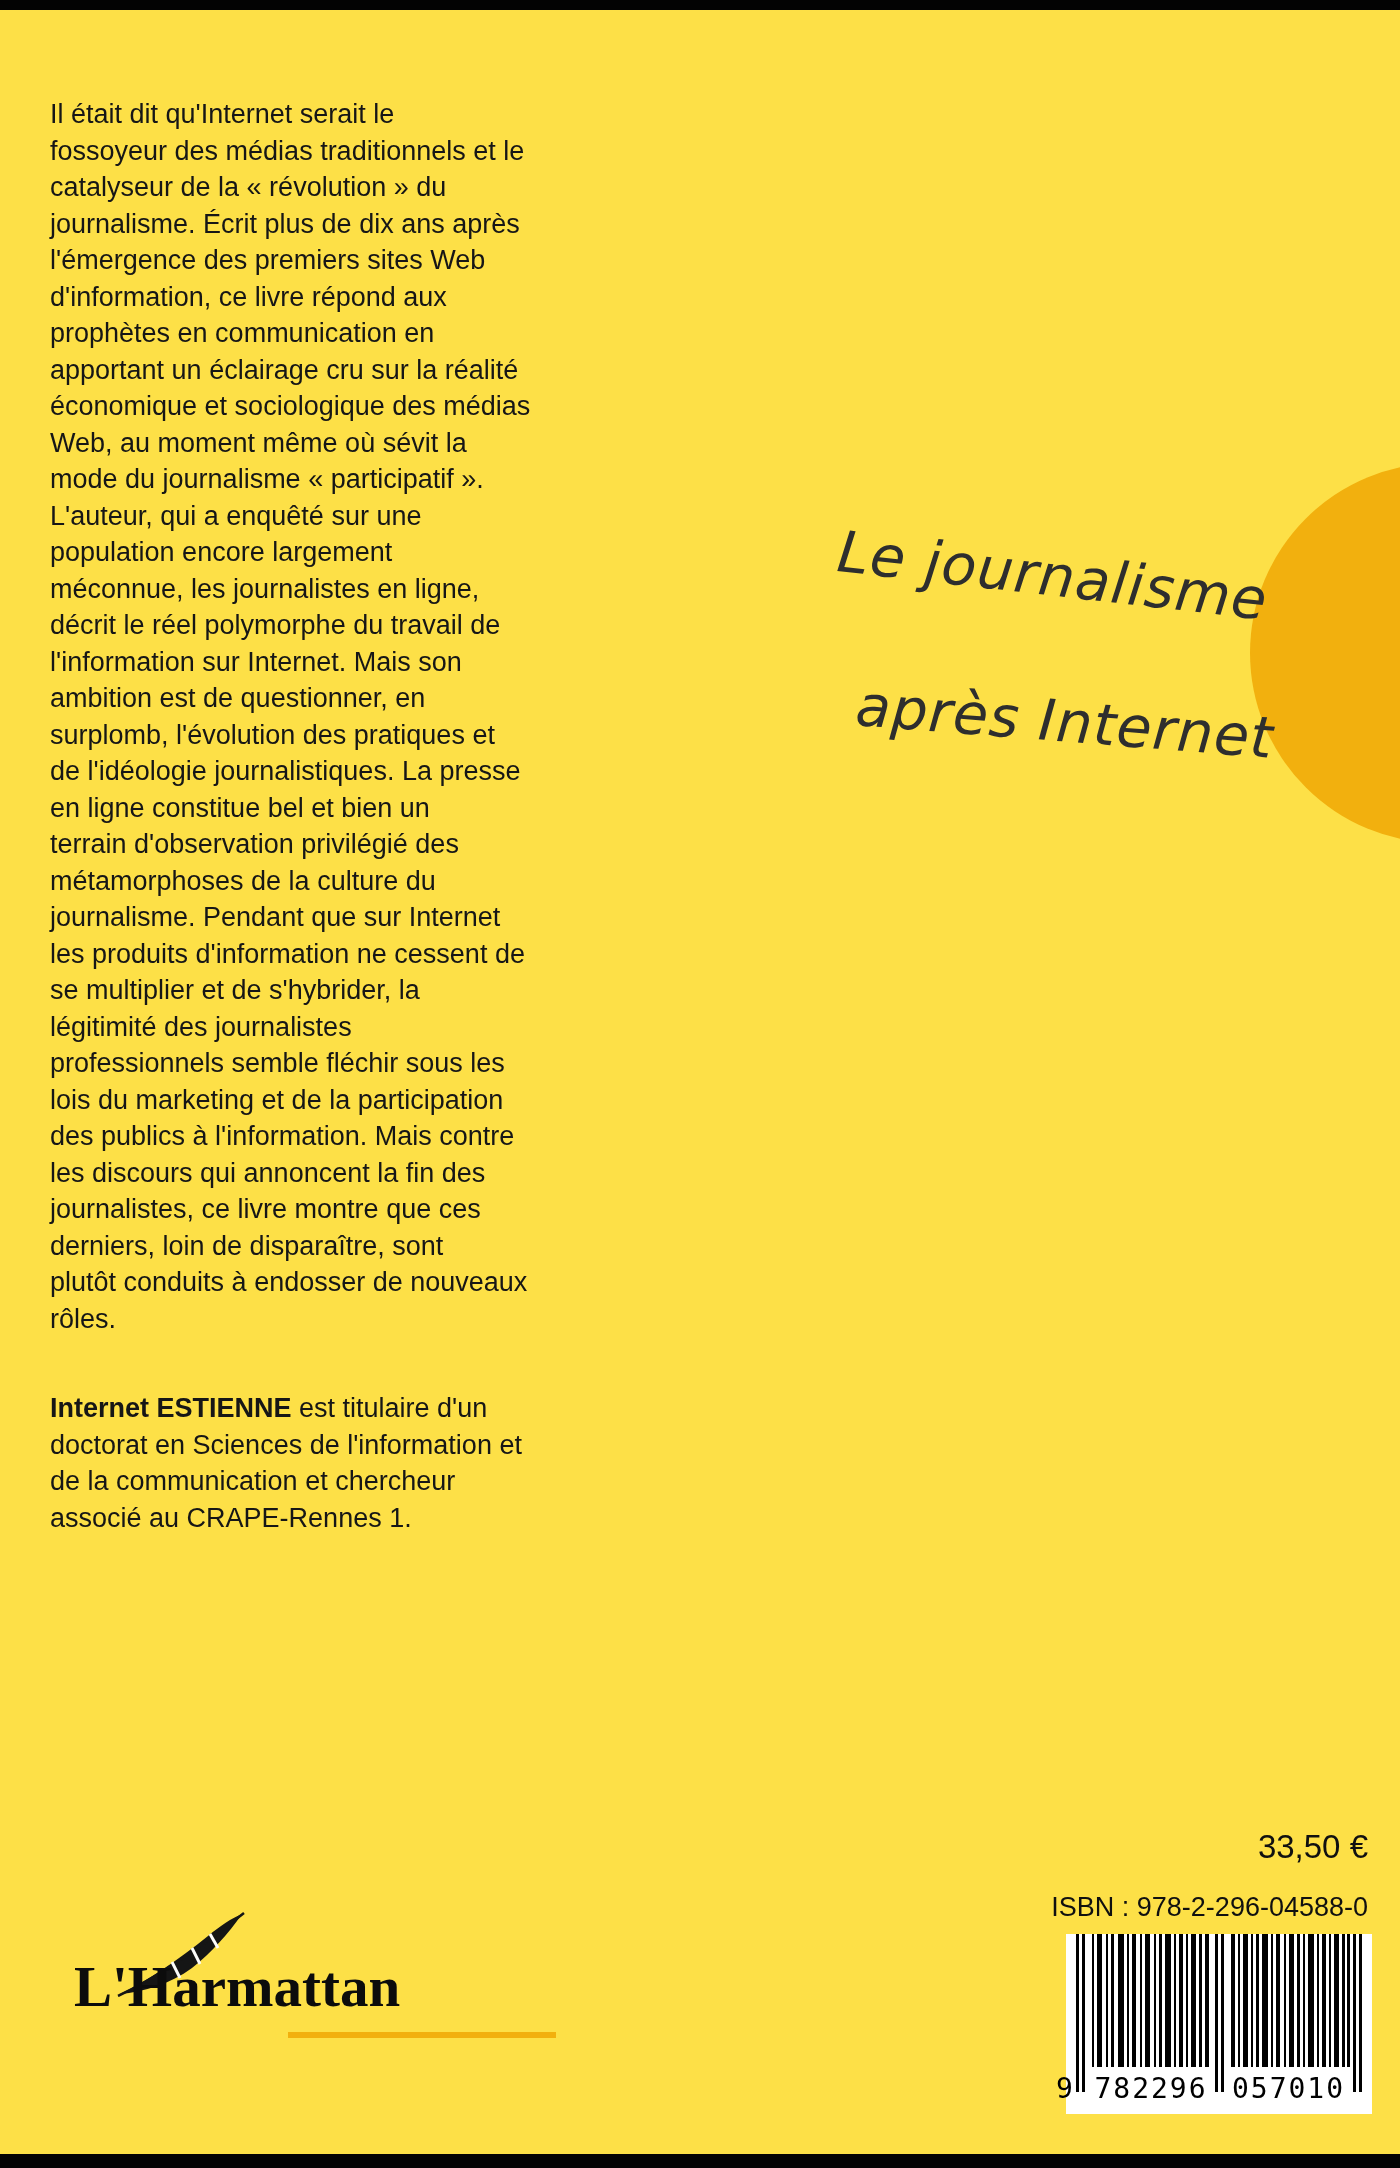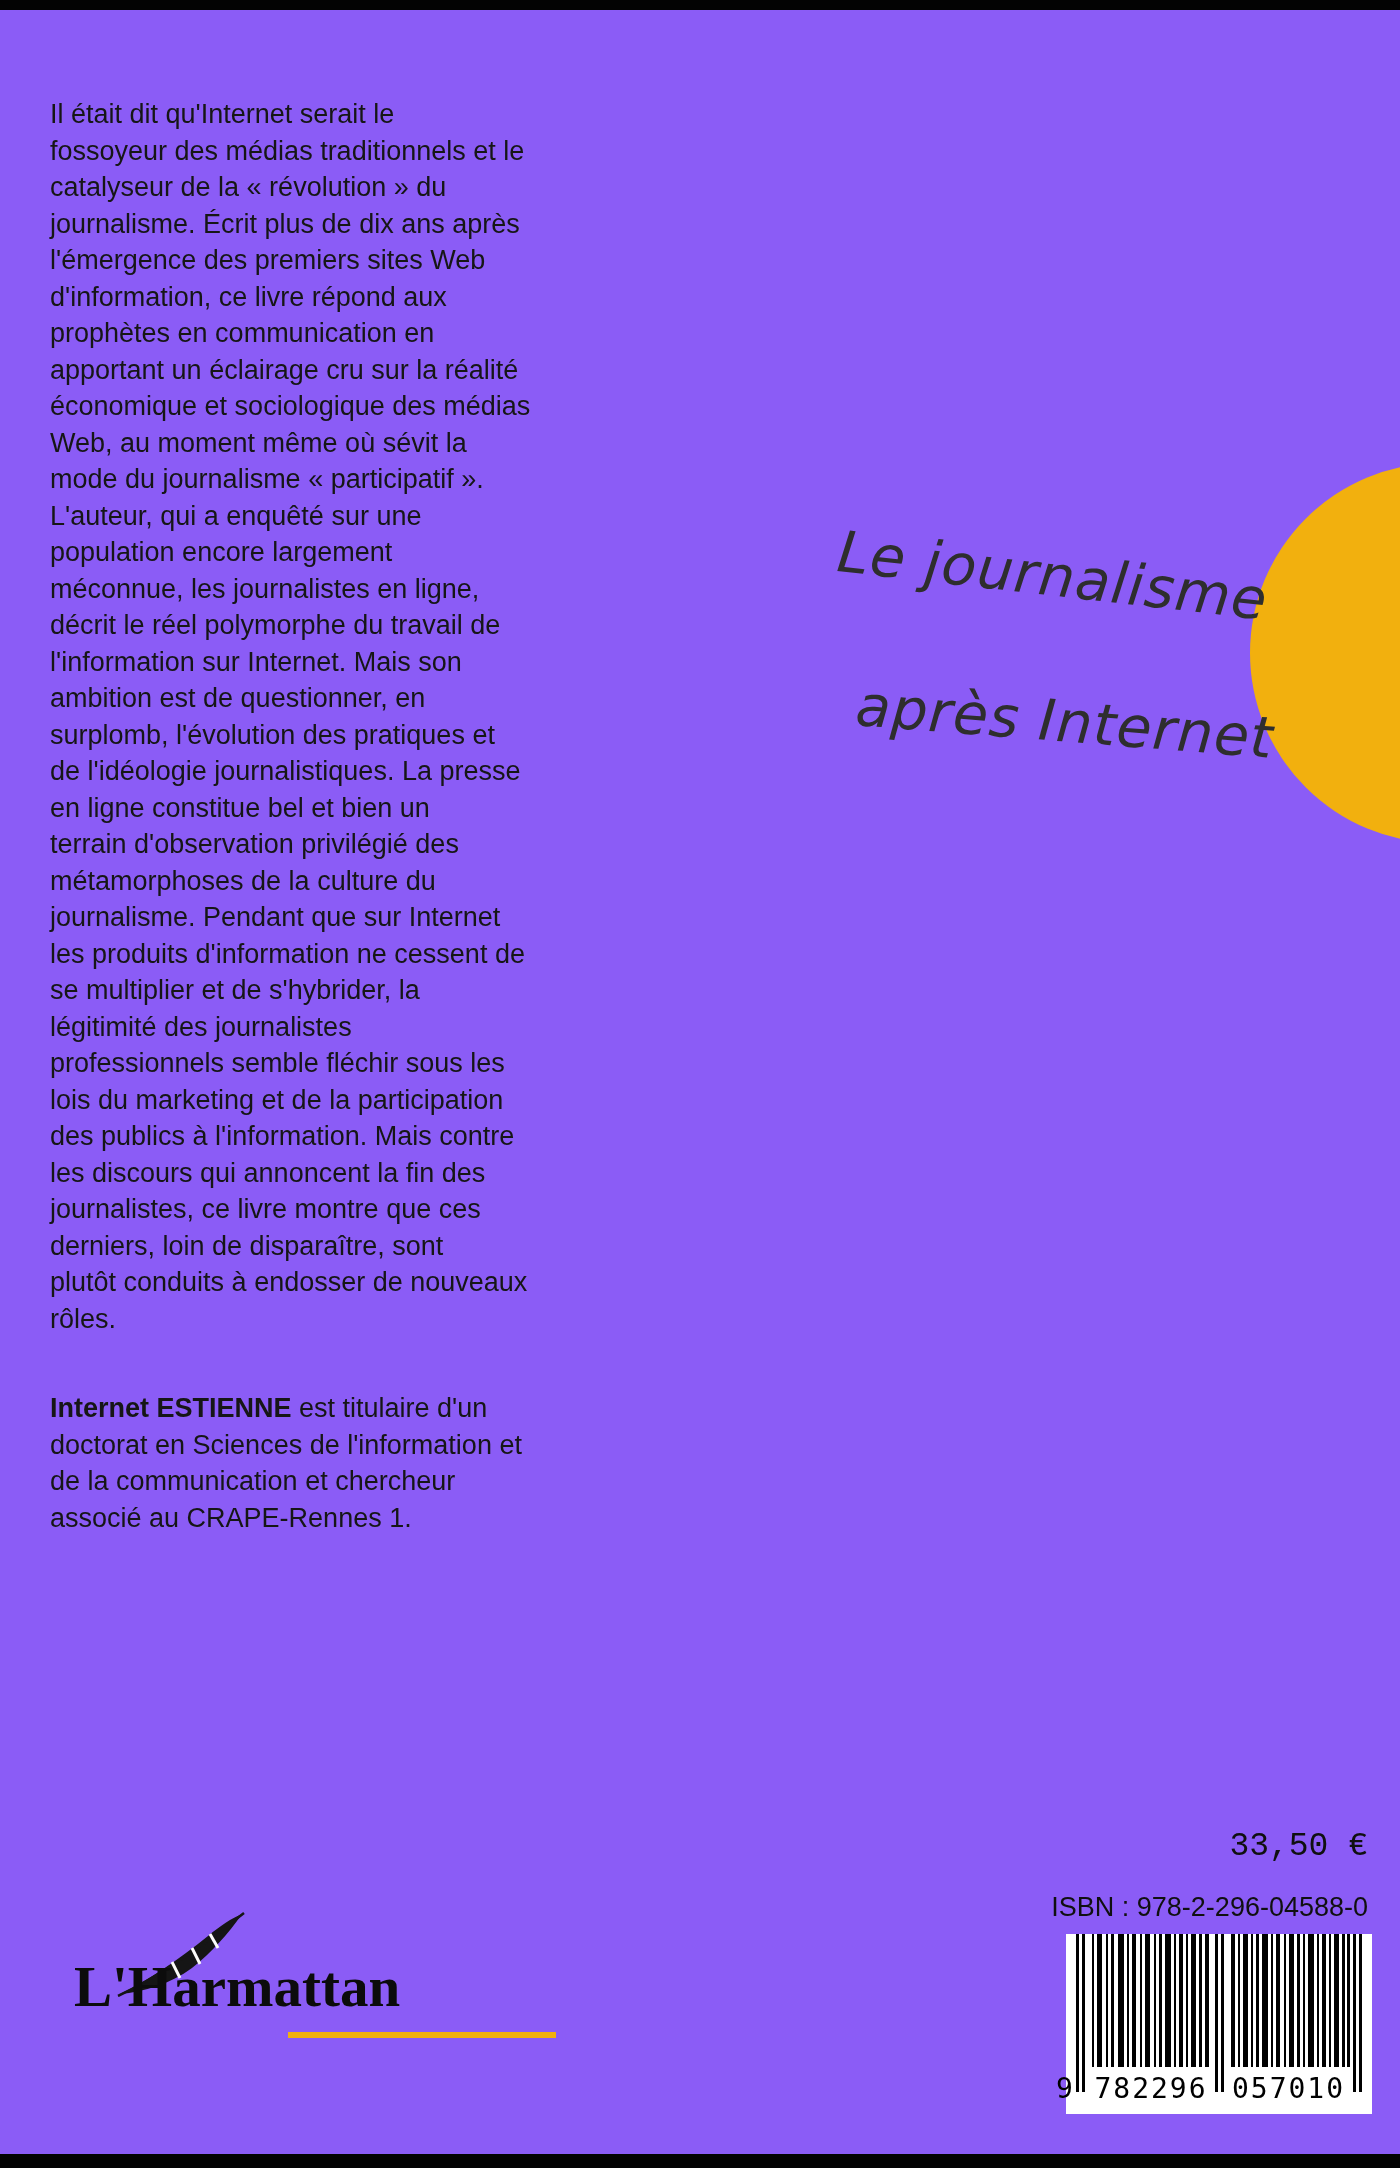--- a/index.html
+++ b/index.html
@@ -1,21 +1,21 @@
 <!DOCTYPE html>
 <html style="--accent-yellow: #F2B00E; --title-text: #2e2e2e; --body-text: #161616;"><head>
 <meta charset="utf-8">
 <style>
   html, body { margin:0; padding:0; background:#ffffff; }
 
   .page {
     position:relative;
     width:1400px;
     height:2168px;
-    background:#8b5cf6;
+    background:#fde047;
     overflow:hidden;
     font-family:"Liberation Sans", sans-serif;
     color:#161616;
   }
 
   .edge-bar { position:absolute; left:0; width:100%; background:#030303; }
   .edge-bar.top { top:0; height:10px; }
   .edge-bar.bottom { bottom:0; height:14px; }
 
   .blurb {
@@ -55,21 +55,21 @@
     letter-spacing:1px;
     white-space:nowrap;
     color:var(--title-text, #2e2e2e);
   }
   .title-1 { left:838px; top:518px; transform:rotate(6.5deg); transform-origin:left center; }
   .title-2 { left:856px; top:672px; transform:rotate(4.5deg); transform-origin:left center; }
 
   .price {
     position:absolute;
     right:32px; top:1828px;
-    font-family:Liberation Mono, monospace;
+    font-family:Liberation Sans, sans-serif;
     font-size:33px;
     color:#101010;
     text-align:center;
   }
   .isbn {
     position:absolute;
     right:32px; top:1892px;
     font-family:Liberation Sans, sans-serif;
     font-size:27px;
     color:#101010;

